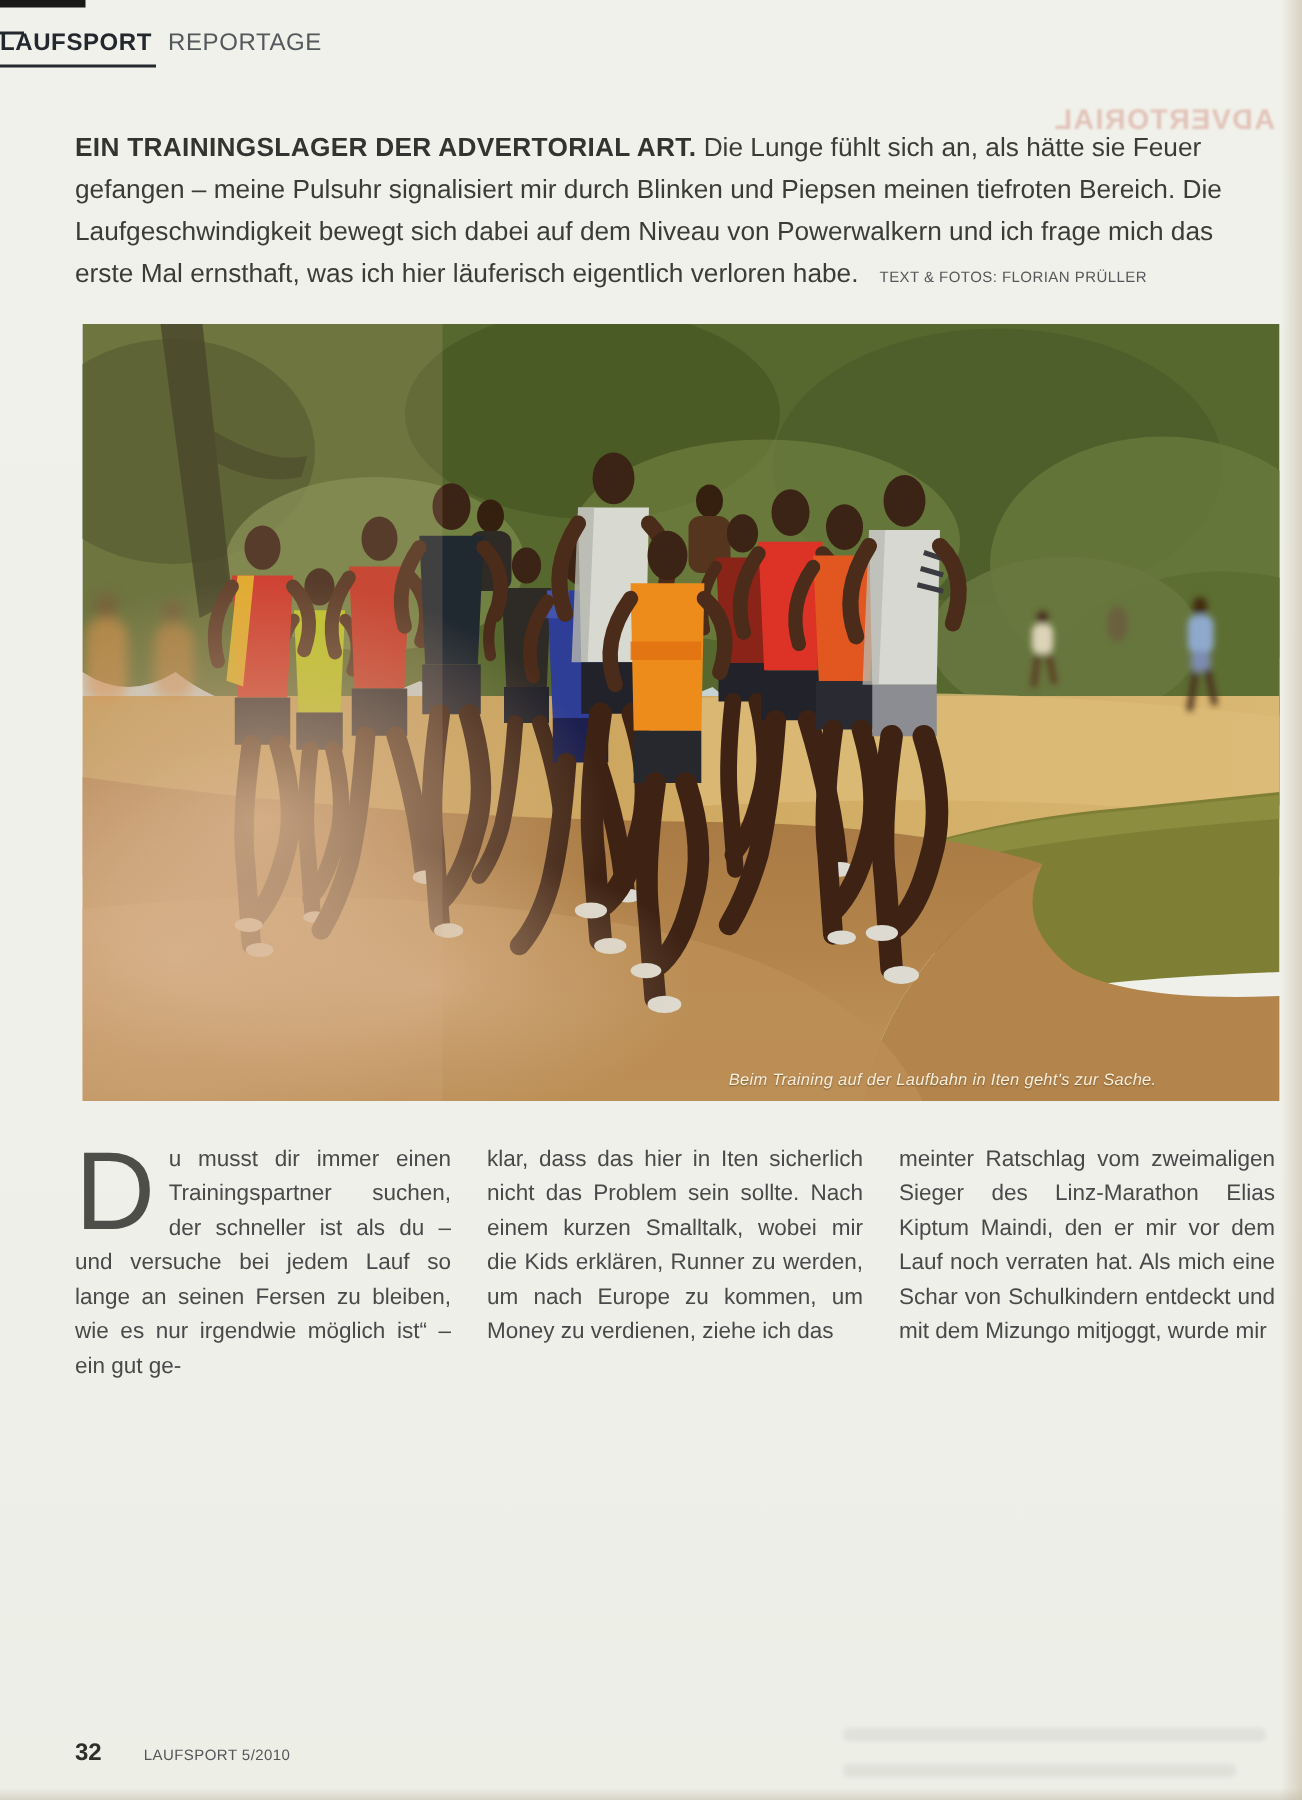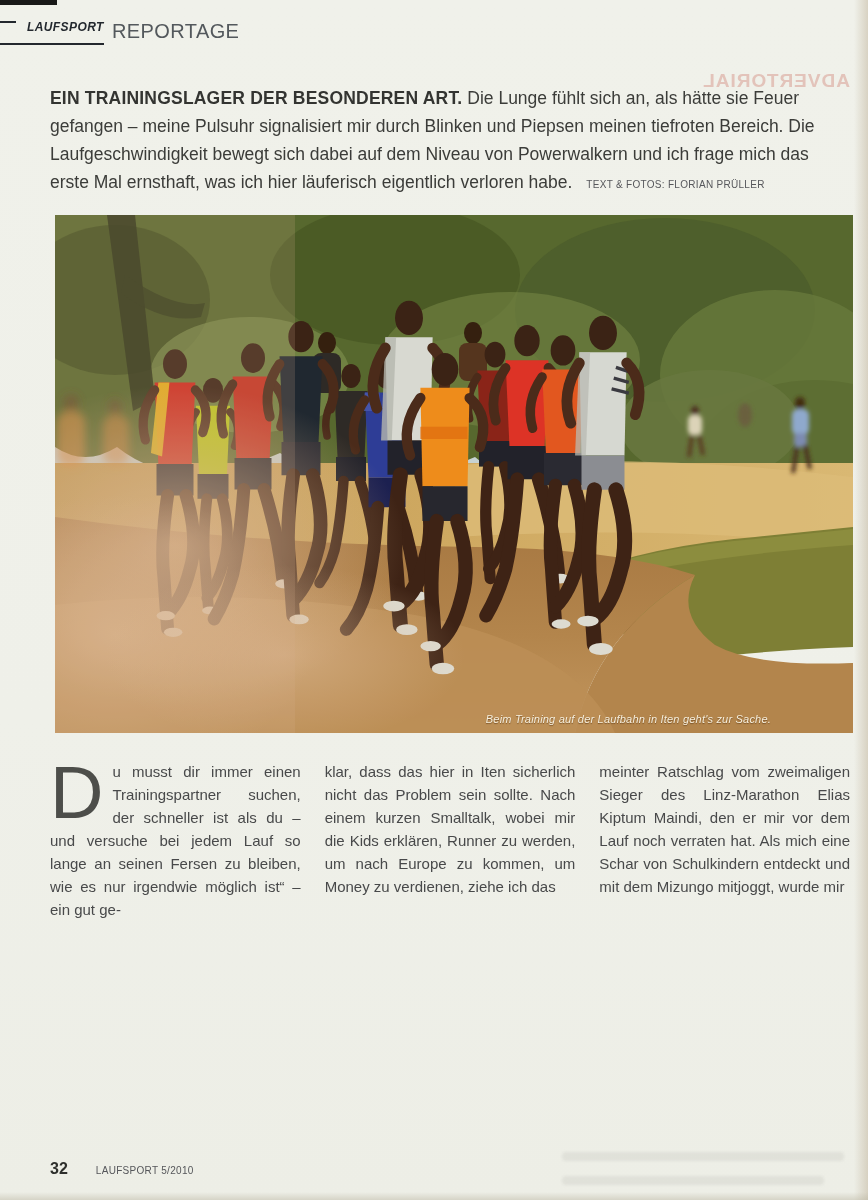--- a/index.html
+++ b/index.html
@@ -20,22 +20,22 @@
     font-weight:bold;font-size:19px;letter-spacing:1px;filter:blur(.6px);
   }
   .ghost-line{position:absolute;height:9px;border-radius:4px;background:rgba(140,140,128,.13);filter:blur(1.5px);}
   .gl1{left:562px;top:1152px;width:282px;}
   .gl2{left:562px;top:1176px;width:262px;}
 
   
   .kicker{position:absolute;left:0;top:20px;height:26px;}
   .kicker .tick{position:absolute;left:0;top:1px;width:16px;height:2px;background:#23282e;}
   .kicker .rule{position:absolute;left:0;top:23px;width:104px;height:2px;background:#23282e;}
-  .kicker .brand{position:absolute;left:27px;top:0;font-size:12px;font-weight:bold;letter-spacing:.4px;color:#23282e;font-style:italic;}
-  .kicker .section{position:absolute;left:112px;top:0;font-size:20px;letter-spacing:.4px;color:#53585c;}
+  .kicker .brand{position:absolute;left:0;top:0;font-size:16px;font-weight:bold;letter-spacing:.4px;color:#23282e;}
+  .kicker .section{position:absolute;left:112px;top:0;font-size:16px;letter-spacing:.4px;color:#53585c;}
 
   .content{position:absolute;left:50px;top:74px;width:800px;}
 
   
   .headline{margin:0 0 0 4px;}
   .hl-line{display:block;}
   .hl-line text{font-family:"Liberation Sans",sans-serif;font-size:110px;fill:#3e3f3b;}
 
   
   .lead{margin:10px 0 0 0;font-size:17.5px;line-height:28px;color:#3b3c39;width:788px;}
@@ -83,21 +83,21 @@
   <div class="kicker">
     <span class="tick"></span>
     <span class="brand">LAUFSPORT</span>
     <span class="section">REPORTAGE</span>
     <span class="rule"></span>
   </div>
 
   <div class="content">
 
 
-    <p class="lead"><b>EIN TRAININGSLAGER DER BESONDEREN ART.</b>
+    <p class="lead"><b>EIN TRAININGSLAGER DER ADVERTORIAL ART.</b>
       <span>Die Lunge fühlt sich an, als hätte sie Feuer gefangen – meine Pulsuhr signalisiert mir durch Blinken und Piepsen meinen tiefroten Bereich. Die Laufgeschwindigkeit bewegt sich dabei auf dem Niveau von Powerwalkern und ich frage mich das erste Mal ernsthaft, was ich hier läuferisch eigentlich verloren habe.</span><span class="byline">TEXT &amp; FOTOS: FLORIAN PRÜLLER</span></p>
 
     <figure class="photo">
       <svg width="798" height="518" viewBox="0 0 798 518">
         <defs>
           <linearGradient id="trackg" x1="0" y1="0" x2="0" y2="1">
             <stop offset="0" stop-color="#a67741"></stop>
               <stop offset=".55" stop-color="#b3854c"></stop>
               <stop offset="1" stop-color="#c2965e"></stop>
           </linearGradient>

